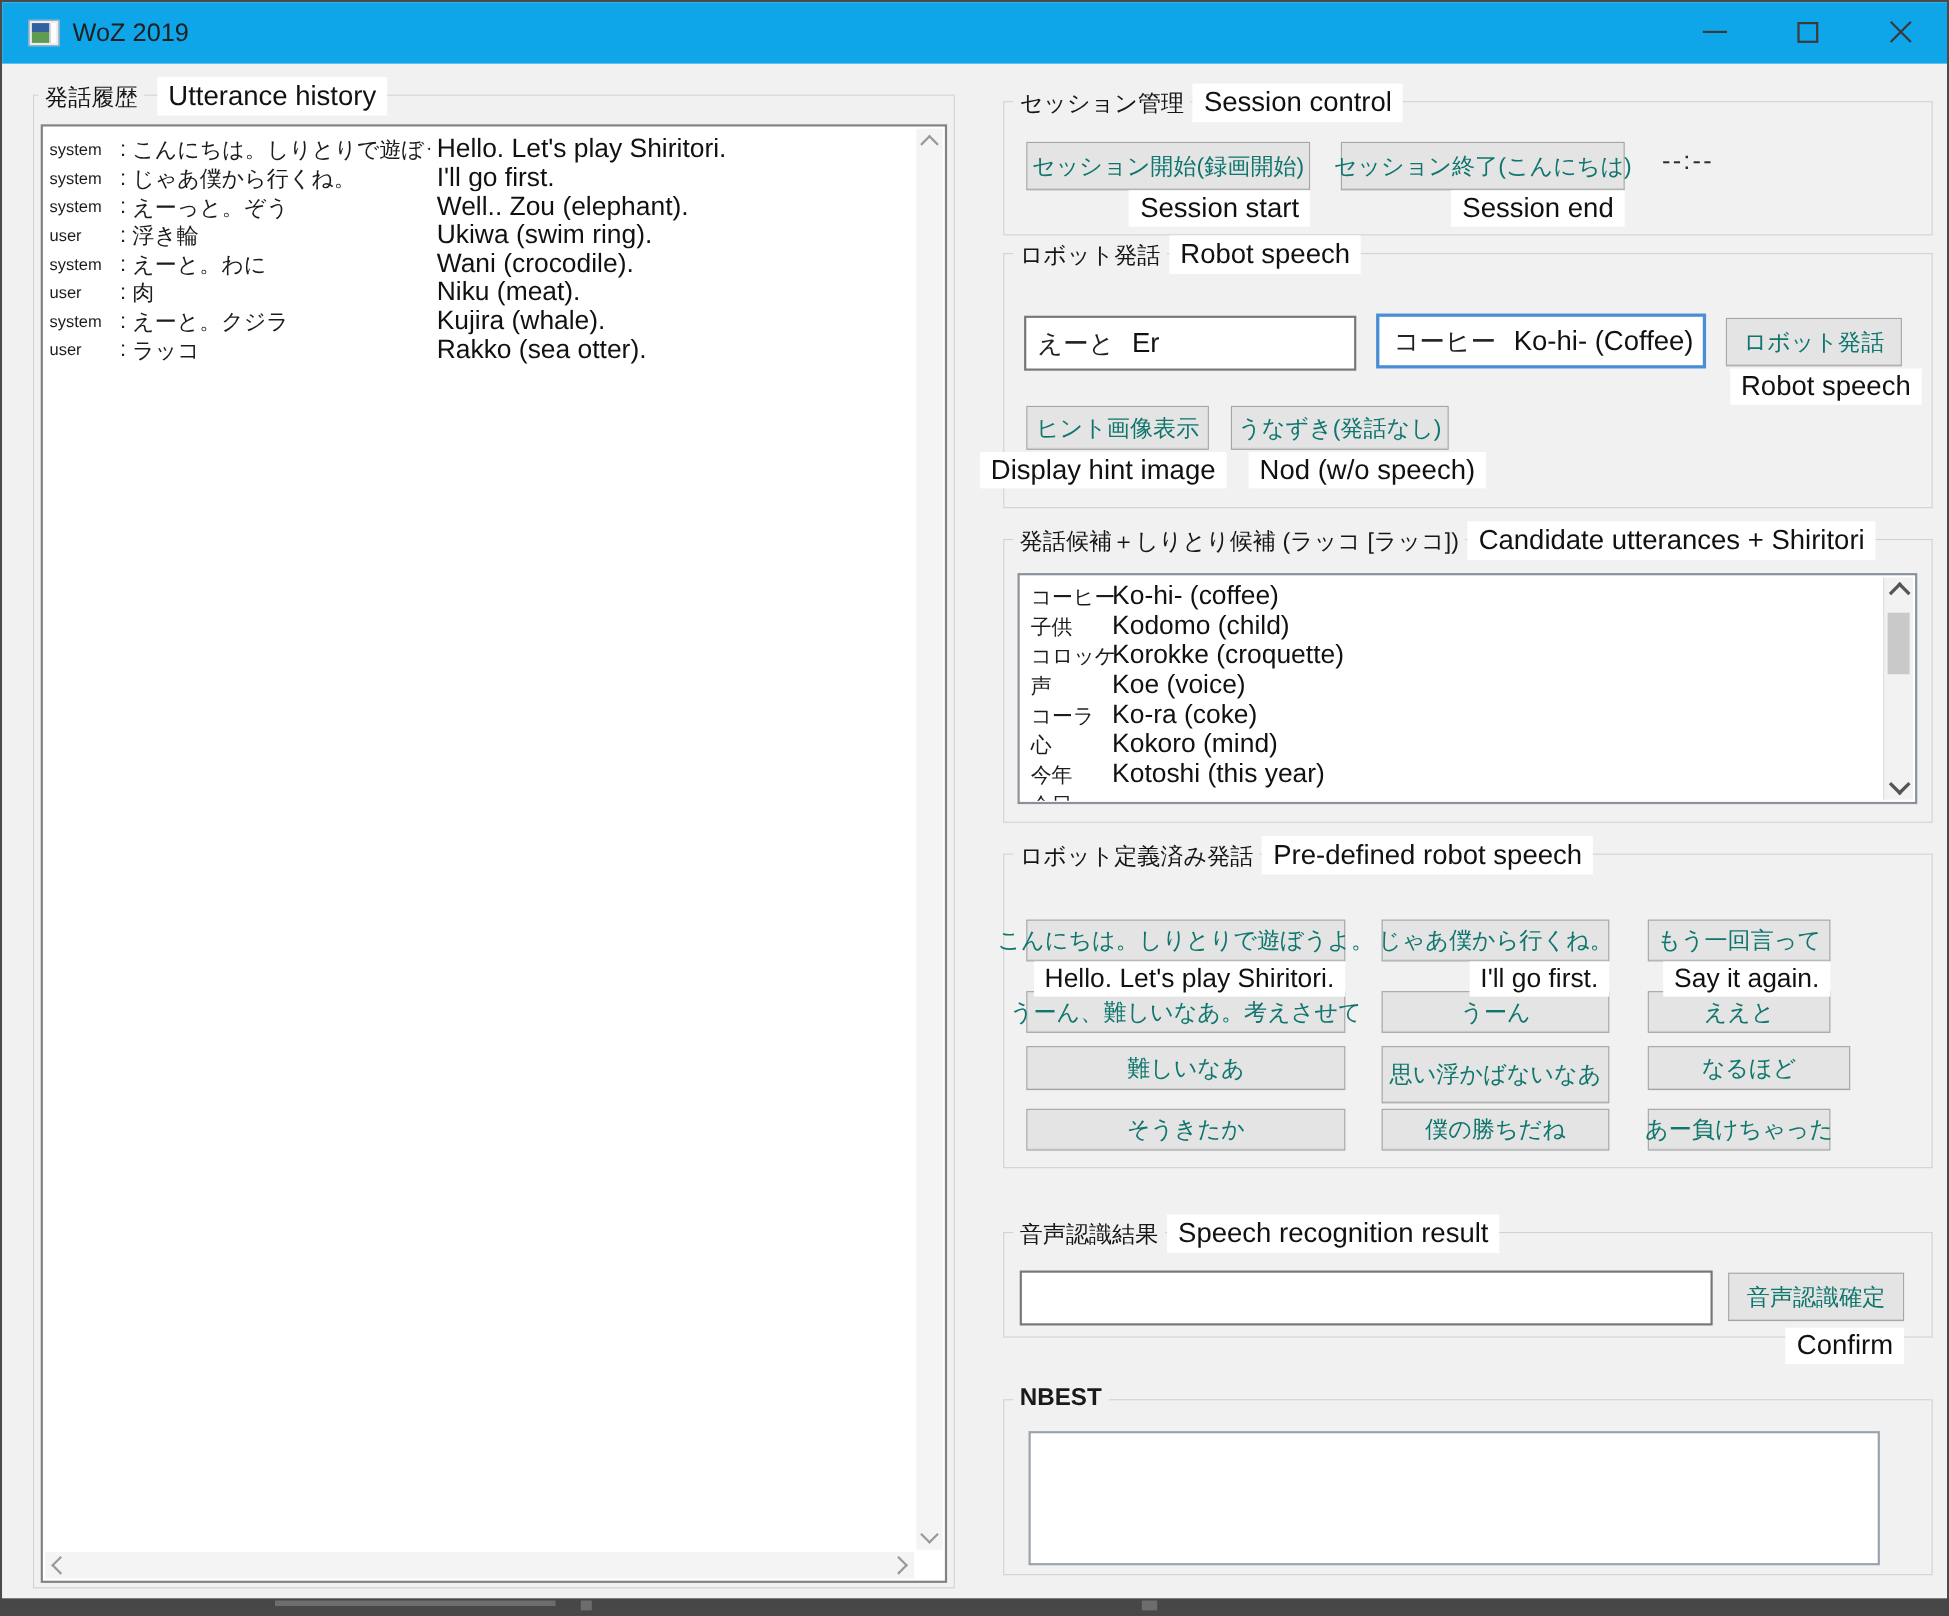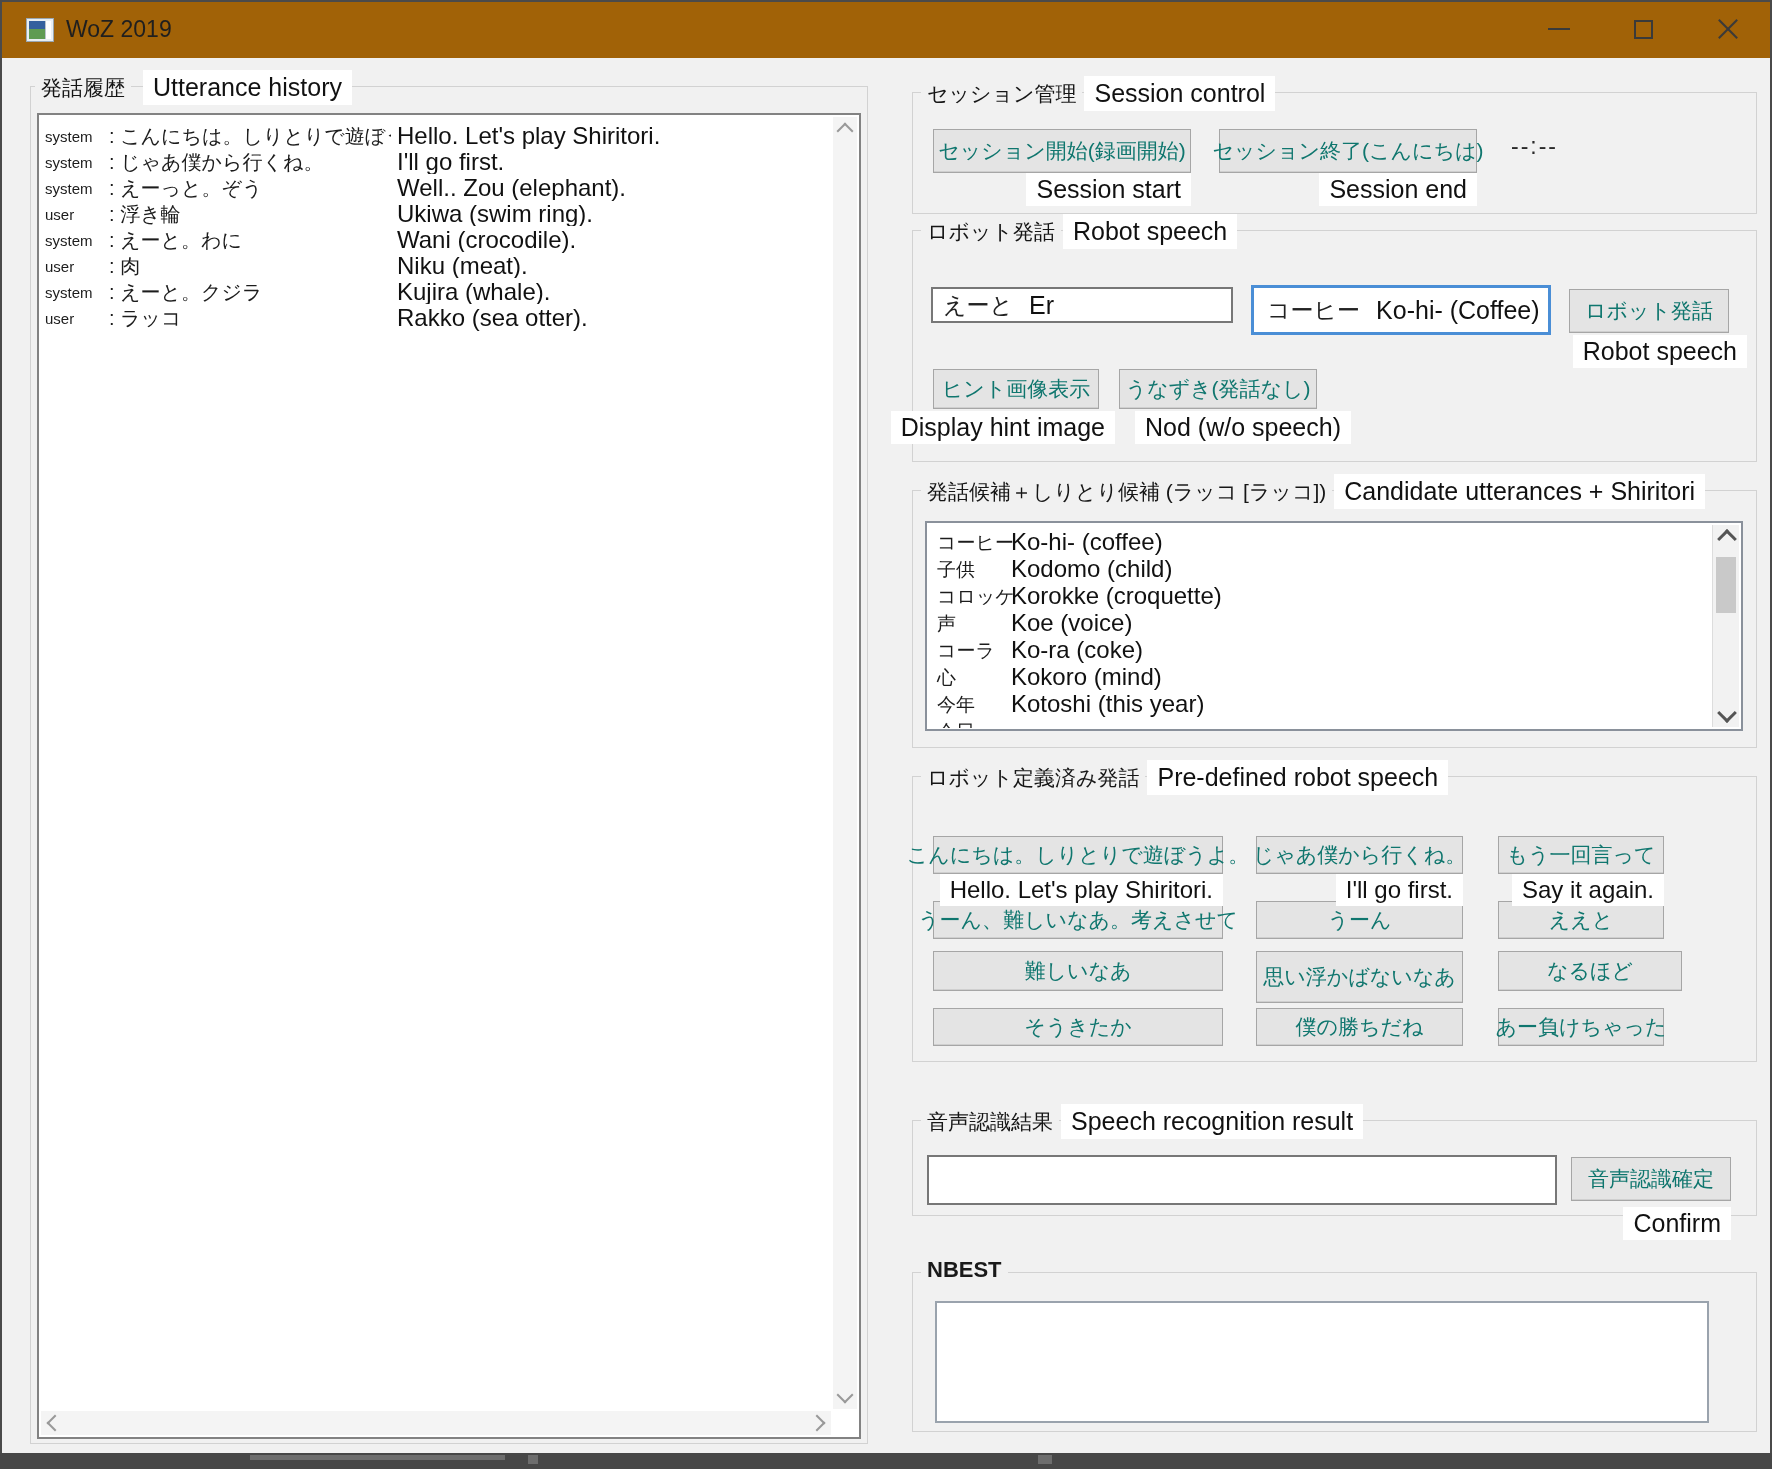--- a/index.html
+++ b/index.html
@@ -1,21 +1,21 @@
 <!DOCTYPE html>
 <html><head>
 <meta charset="utf-8">
 <style>
   html,body{margin:0;padding:0;background:#ffffff;}
   .screen{position:relative;width:1772px;height:1469px;background:#ffffff;
     font-family:"Liberation Sans", sans-serif;overflow:hidden;}
   .frame{position:absolute;inset:0;border:2px solid #4a4a4a;box-sizing:border-box;}
 
   
-  .titlebar{position:absolute;left:2px;top:2px;right:2px;height:56px;background:#a16207;}
+  .titlebar{position:absolute;left:2px;top:2px;right:2px;height:56px;background:#0ea5e9;}
   .app-icon{position:absolute;left:24px;top:16px;width:28px;height:24px;border:1px solid #9aa7b2;
     background:#e8eef2;box-sizing:border-box;}
   .app-icon .pic{position:absolute;left:2px;top:2px;width:16px;height:18px;
     background:linear-gradient(180deg,#34609e 0%,#34609e 45%,#5f9b52 45%,#5f9b52 100%);}
   .app-icon .pane{position:absolute;right:2px;top:2px;width:5px;height:18px;background:#fdfdfd;border-left:1px solid #b9c2ca;}
   .title-text{position:absolute;left:64px;top:14px;font-size:23px;color:#1f1f1f;}
   .win-btn{position:absolute;top:4px;width:62px;height:46px;display:flex;align-items:center;justify-content:center;}
   .glyph-min{width:22px;height:0;border-top:2px solid #3a3a3a;}
   .glyph-max{width:19px;height:19px;border:2px solid #3a3a3a;box-sizing:border-box;}
   .glyph-close{position:relative;width:24px;height:24px;}
@@ -194,21 +194,21 @@
     <div class="sub" style="left:306px;top:80px;width:258px;">
         <span>Session end</span>
       </div>
   </div>
 
   <div class="groupbox" style="left:912px;top:230px;width:845px;height:232px;">
     <div class="g-head">
       <span class="g-jp">ロボット発話</span>
       <span class="en-tag">Robot speech</span>
     </div>
-    <div class="field" style="left:18px;top:56px;width:302px;height:36px;">
+    <div class="field" style="left:18px;top:56px;width:302px;height:50px;">
       <span class="f-jp">えーと</span>
       <span class="f-en">Er</span>
     </div>
     <div class="field focused" style="left:338px;top:54px;width:300px;height:50px;">
       <span class="caret"></span>
       <span class="f-jp">コーヒー</span>
       <span class="f-en">Ko-hi- (Coffee)</span>
     </div>
     <div class="btn" style="left:656px;top:58px;width:160px;height:44px;">ロボット発話</div>
     <div class="sub" style="left:648px;top:104px;width:186px;">

